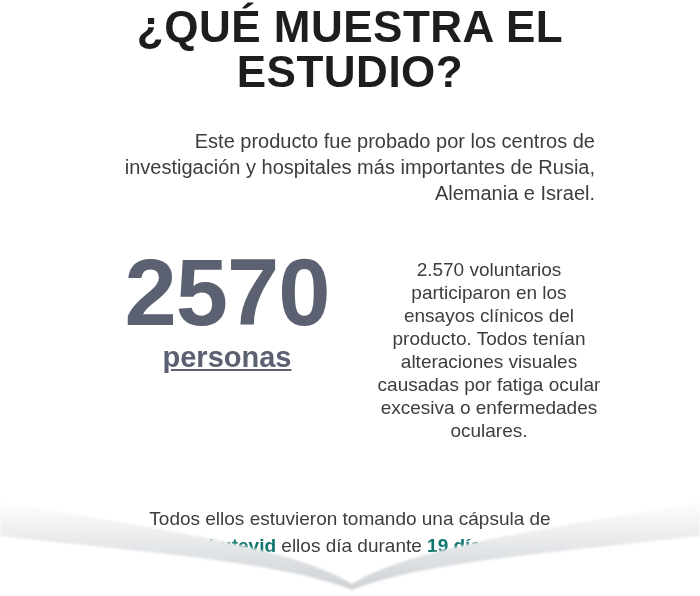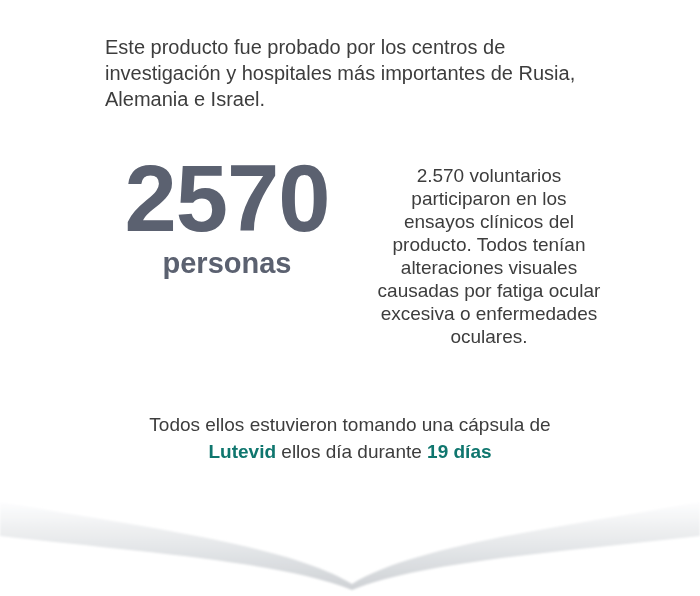--- a/index.html
+++ b/index.html
@@ -24,21 +24,21 @@
     font-weight: 700;
     text-align: center;
     color: #1d1d1d;
     letter-spacing: 0.5px;
   }
   .intro {
     margin: 34px auto 16px;
     max-width: 490px;
     font-size: 20px;
     line-height: 26px;
-    text-align: left;
+    text-align: right;
     color: #3d3d3d;
   }
   .stats-row {
     display: flex;
     align-items: flex-start;
     margin-top: 40px;
     padding: 0 68px 0 98px;
   }
   .stat-block {
     width: 258px;
@@ -50,20 +50,21 @@
     line-height: 94px;
     font-weight: 700;
     color: #5b6170;
     letter-spacing: -1px;
   }
   .stat-label {
     font-size: 29px;
     line-height: 34px;
     font-weight: 700;
     color: #5b6170;
+    text-decoration: underline;
   }
   .stat-description {
     width: 250px;
     margin: 0 0 17px 8px;
     padding: 12px 12px 0;
     box-sizing: border-box;
     font-size: 19px;
     line-height: 23px;
     text-align: center;
     color: #3d3d3d;
@@ -88,20 +89,21 @@
     height: 100px;
     display: block;
     pointer-events: none;
   }
 </style>
 </head>
 <body>
 
 <div class="page">
 
+  <h1 class="title">¿QUÉ MUESTRA EL ESTUDIO?</h1>
 
   <p class="intro">Este producto fue probado por los centros de investigación y hospitales más importantes de Rusia, Alemania e Israel.</p>
 
   <div class="stats-row">
     <div class="stat-block">
       <div class="stat-number">2570</div>
       <div class="stat-label">personas</div>
     </div>
     <p class="stat-description">2.570 voluntarios participaron en los ensayos clínicos del producto. Todos tenían alteraciones visuales causadas por fatiga ocular excesiva o enfermedades oculares.</p>
   </div>

